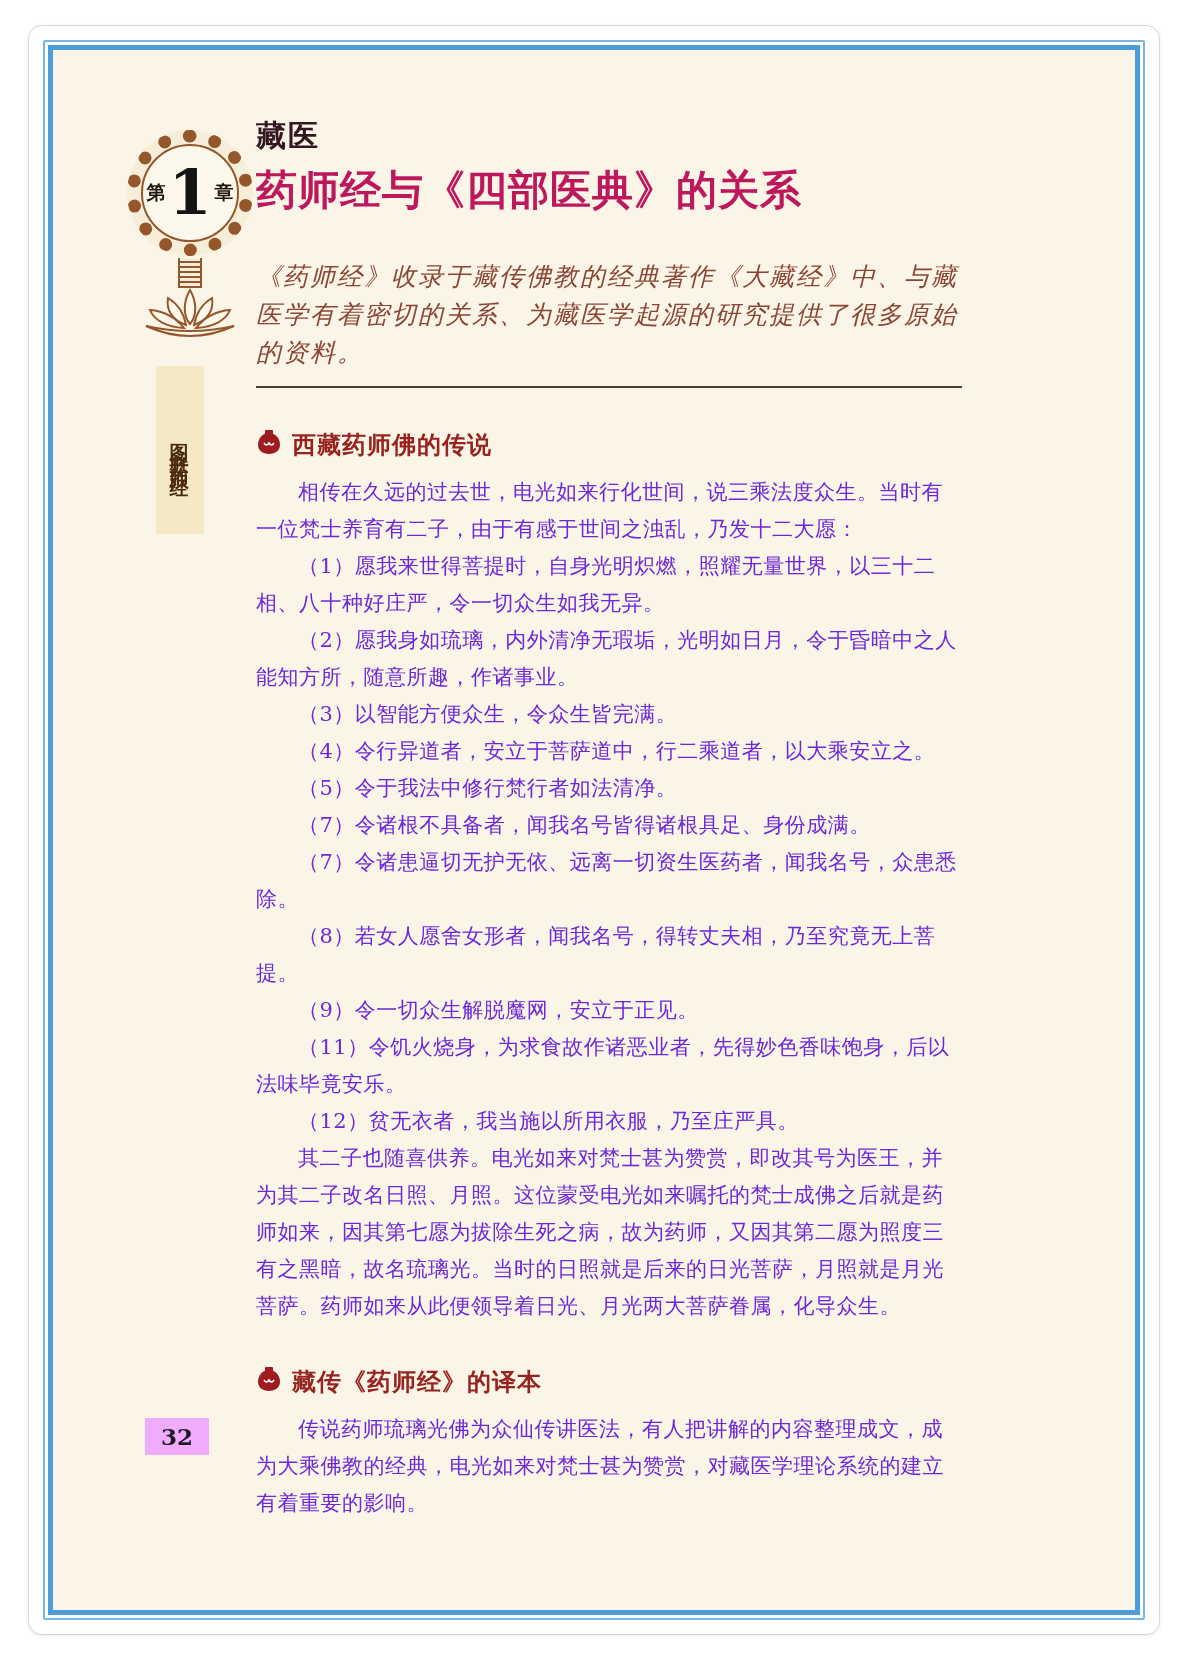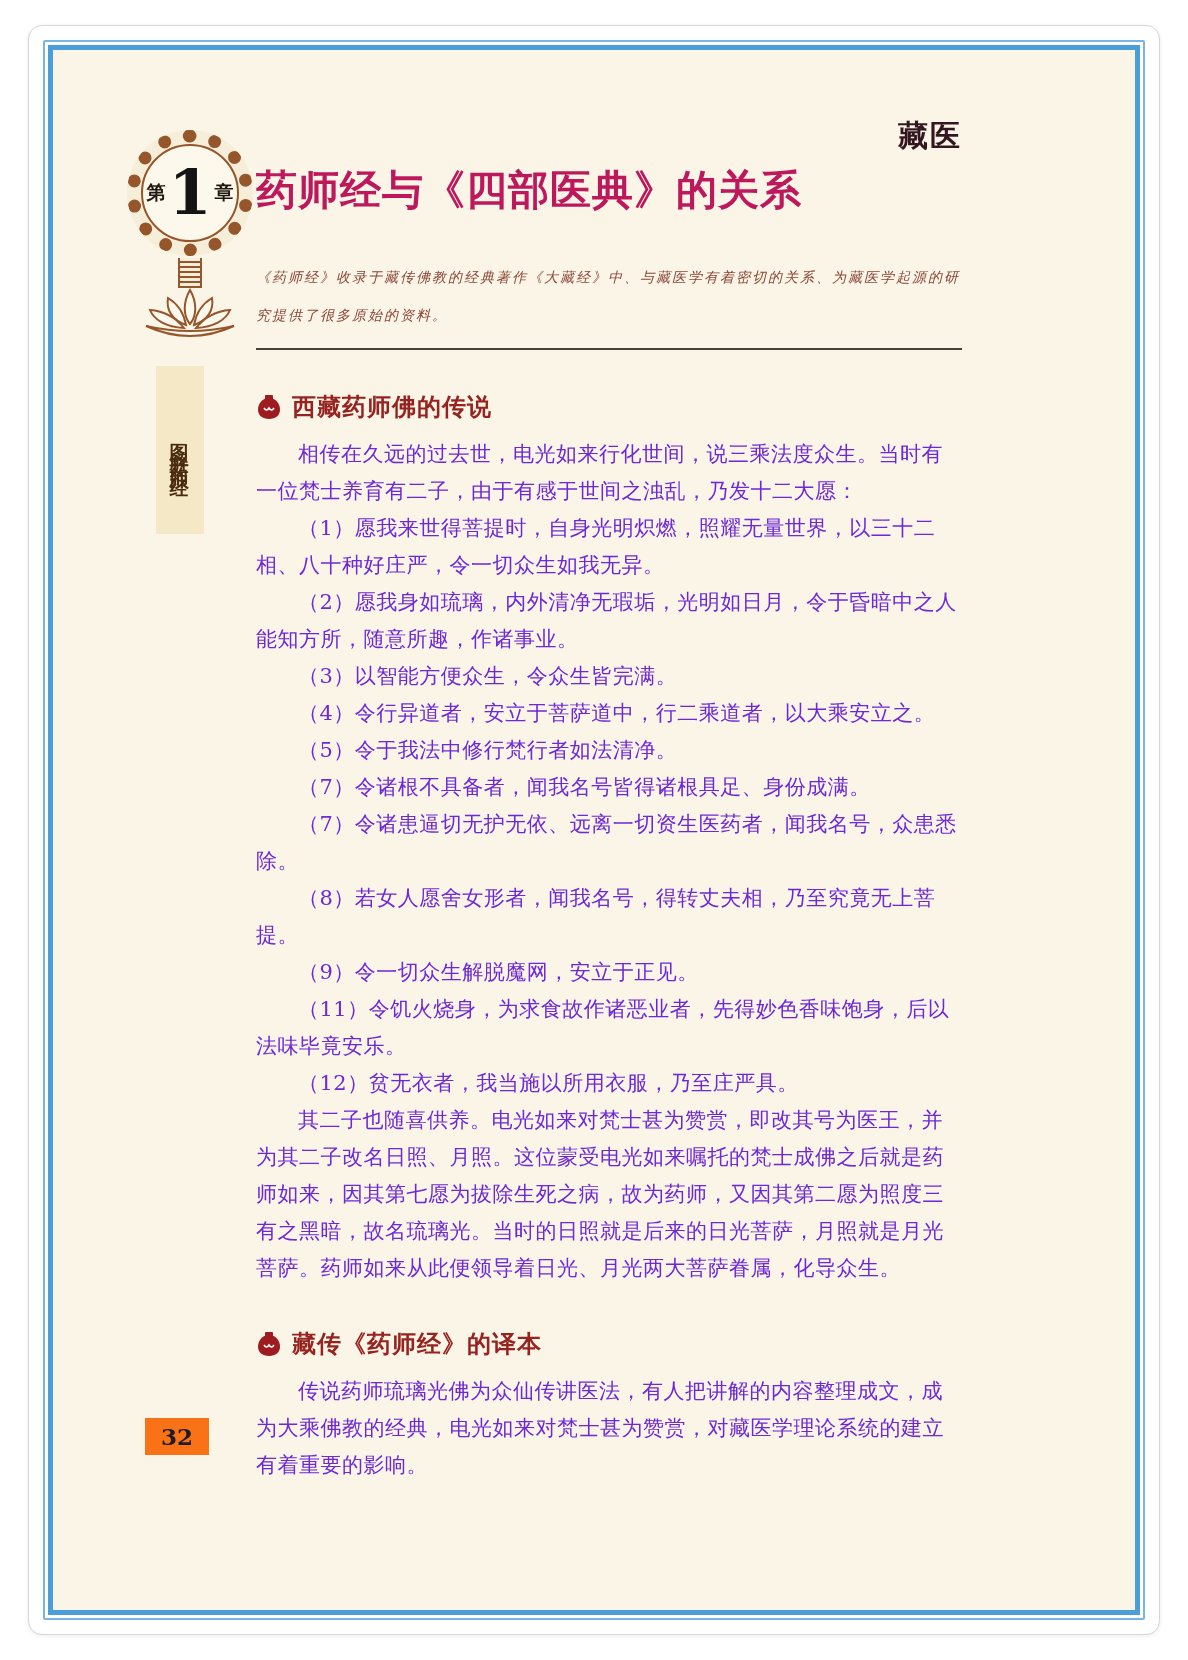--- a/index.html
+++ b/index.html
@@ -95,47 +95,45 @@
     left: 203px; top: 0;
     width: 706px;
     padding-top: 68px;
   }
   .kicker {
     font-size: 30px;
     font-weight: bold;
     color: #33161f;
     line-height: 36px;
     letter-spacing: 2px;
-    text-align: right;
   }
   .title {
     font-size: 41px;
     font-weight: bold;
     color: #be185d;
     line-height: 56px;
     margin-top: 8px;
     letter-spacing: 1px;
     white-space: nowrap;
   }
   .intro {
     margin-top: 40px;
     font-style: italic;
-    font-size: 14px;
+    font-size: 25px;
     line-height: 38px;
     color: #8b4536;
     letter-spacing: 2px;
   }
   .rule {
     margin-top: 14px;
     border-top: 2px solid #4a4038;
     width: 100%;
   }
   .sec-head {
     display: flex;
-    align-items: center;
     gap: 10px;
     margin-top: 40px;
     font-size: 24px;
     font-weight: bold;
     color: #96231f;
     line-height: 34px;
     letter-spacing: 1px;
   }
   .sec-head .pot { flex: 0 0 auto; }
   .section .para:first-of-type { margin-top: 12px; }
@@ -143,21 +141,21 @@
     font-size: 21px;
     line-height: 37px;
     color: #6d28d9;
     text-indent: 2em;
     letter-spacing: 0.5px;
   }
   
   .page-number-box {
     position: absolute;
     left: 92px; top: 1368px;
-    background: #f97316;
+    background: #f0abfc;
     padding: 5px 16px;
   }
   .page-number-box span {
     font-size: 23px;
     font-weight: bold;
     color: #1c1b28;
     font-family: "DejaVu Serif", serif;
   }
 </style>
 </head>

